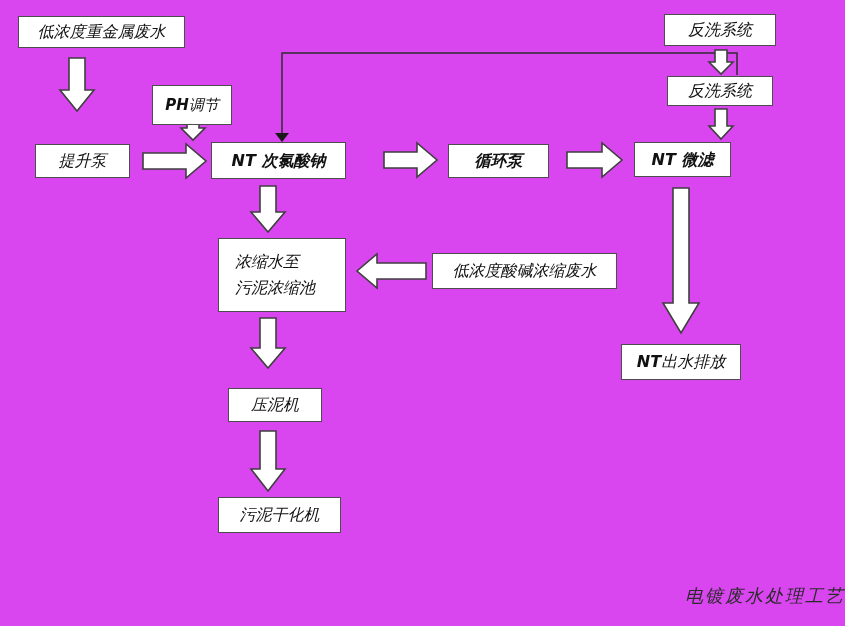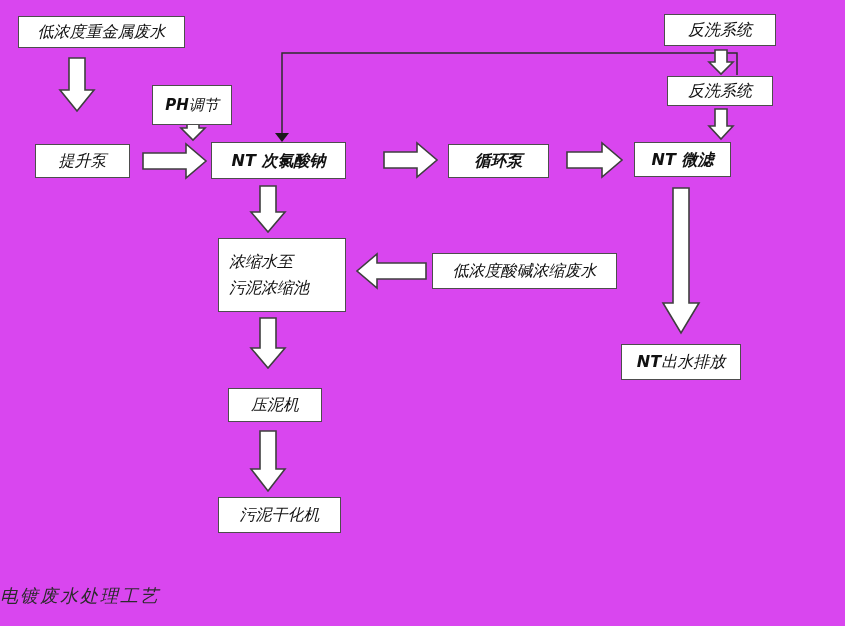--- a/index.html
+++ b/index.html
@@ -46,29 +46,29 @@
     color: #111111;
     white-space: nowrap;
     z-index: 2;
     line-height: 1.2;
   }
   .box .b { font-weight: bold; }
   .box.multi {
     flex-direction: column;
     align-items: flex-start;
     justify-content: center;
-    padding-left: 10px;
+    padding-left: 16px;
     line-height: 1.6;
   }
   .caption {
     position: absolute;
     top: 584px;
     left: 0;
     width: 100%;
-    text-align: left;
+    text-align: right;
     font-size: 18px;
     letter-spacing: 2px;
     color: #2b2b2b;
     z-index: 2;
   }
 </style>
 </head>
 <body>
 
 <div class="canvas">

